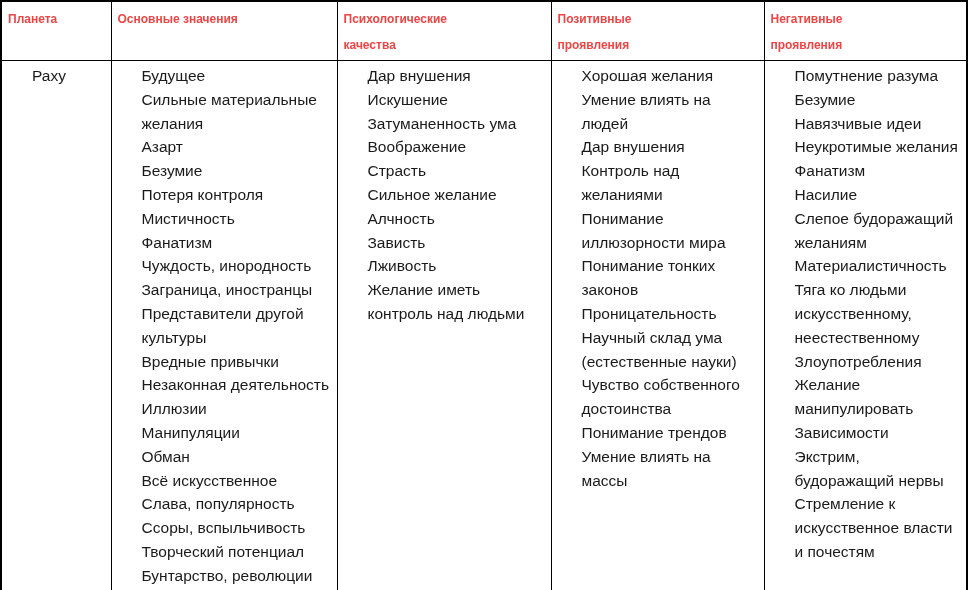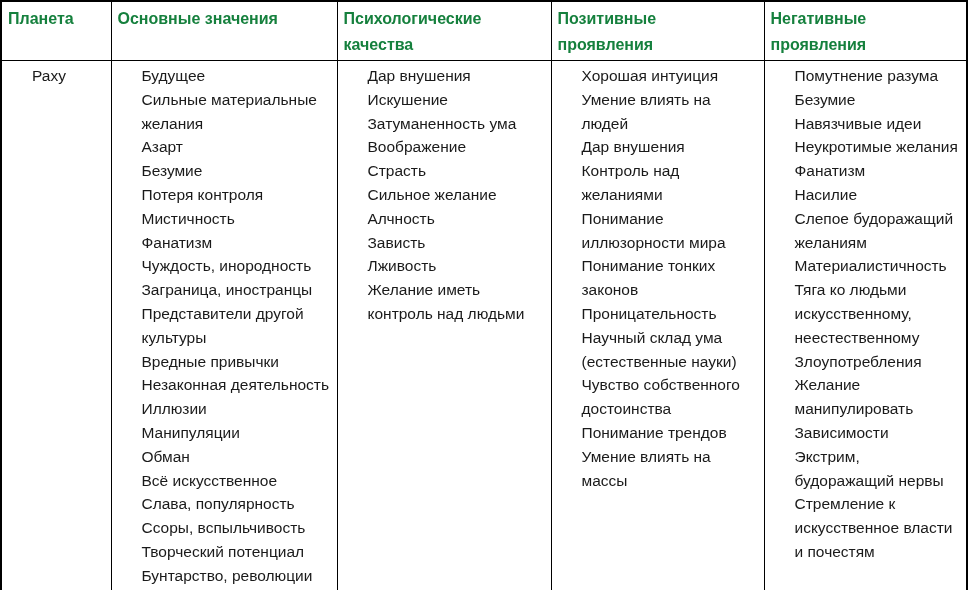--- a/index.html
+++ b/index.html
@@ -29,24 +29,24 @@
   col.c5 { width: 203px; }
   th, td {
     border: 1px solid #000000;
     vertical-align: top;
     text-align: left;
     padding: 3px 6px 2px 6px;
     box-sizing: border-box;
     overflow: hidden;
   }
   th {
-    font-size: 16px;
+    font-size: 12px;
     font-weight: bold;
     line-height: 26px;
-    color: #15803d;
+    color: #ef4444;
     white-space: pre-line;
     height: 57px;
     padding-top: 4px;
   }
   td {
     font-size: 15.5px;
     line-height: 23.8px;
     height: 529px;
     padding-left: 30px;
   }
@@ -110,21 +110,21 @@
             <div class="cell-line">Затуманенность ума</div>
             <div class="cell-line">Воображение</div>
             <div class="cell-line">Страсть</div>
             <div class="cell-line">Сильное желание</div>
             <div class="cell-line">Алчность</div>
             <div class="cell-line">Зависть</div>
             <div class="cell-line">Лживость</div>
             <div class="cell-line">Желание иметь контроль над людьми</div>
           </td>
         <td>
-            <div class="cell-line">Хорошая интуиция</div>
+            <div class="cell-line">Хорошая желания</div>
             <div class="cell-line">Умение влиять на людей</div>
             <div class="cell-line">Дар внушения</div>
             <div class="cell-line">Контроль над желаниями</div>
             <div class="cell-line">Понимание иллюзорности мира</div>
             <div class="cell-line">Понимание тонких законов</div>
             <div class="cell-line">Проницательность</div>
             <div class="cell-line">Научный склад ума (естественные науки)</div>
             <div class="cell-line">Чувство собственного достоинства</div>
             <div class="cell-line">Понимание трендов</div>
             <div class="cell-line">Умение влиять на массы</div>

